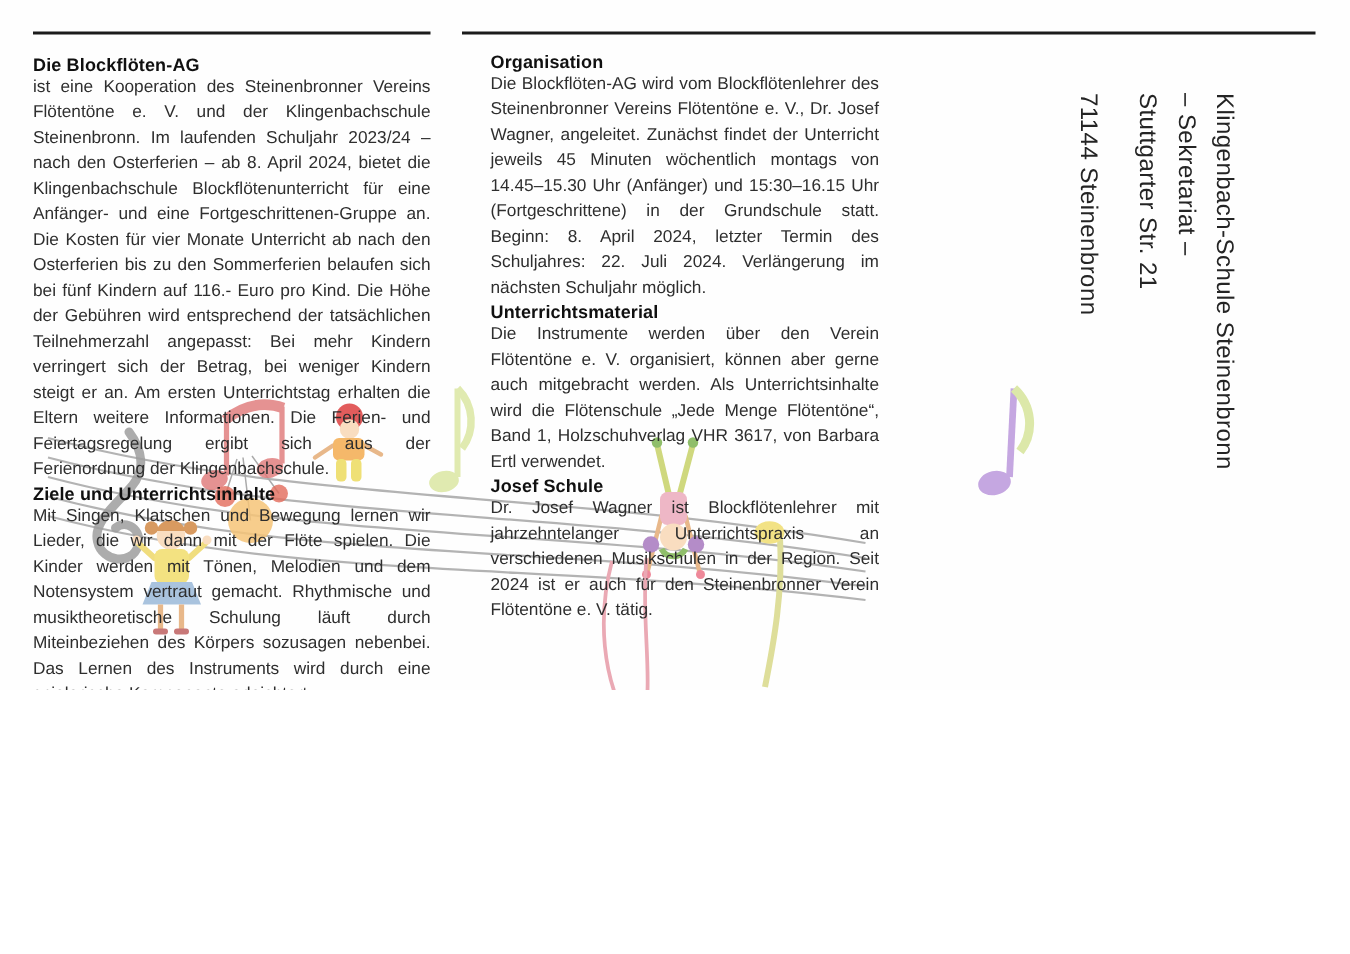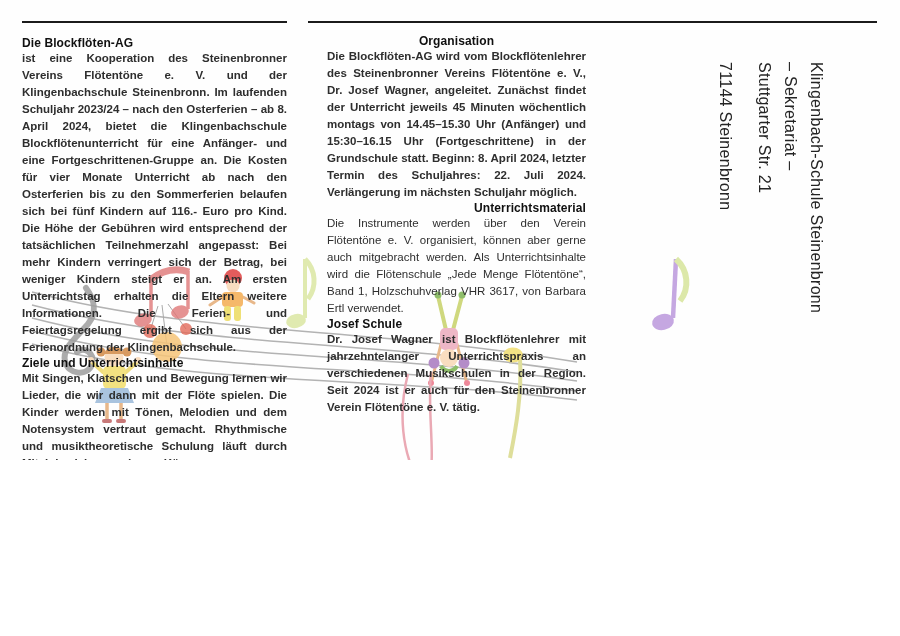--- a/index.html
+++ b/index.html
@@ -8,29 +8,29 @@
     background:#fefefe;
     font-family:"Liberation Sans", sans-serif;
   }
   .rule{position:absolute;height:2px;background:#1b1b1b;}
   .col{position:absolute;top:21px;z-index:2;}
   .col-left{left:22px;width:265px;}
   .col-mid{left:327px;width:259px;}
   .col .rule-inline{height:2px;background:#1b1b1b;width:100%;}
   h3.head{font-size:12px;font-weight:bold;color:#101010;margin:0;letter-spacing:0.1px;}
   .col-left h3.first{margin-top:13px;}
-  .col-mid h3.first{margin-top:13px;text-align:center;}
+  .col-mid h3.first{margin-top:13px;}
   p.body{
     font-size:11.5px;line-height:17px;color:#2e2e2e;
     text-align:justify;margin:0;
   }
   .mt8{margin-top:8px;}
-  .mt10{margin-top:10px;font-weight:bold;}
+  .mt10{margin-top:10px;}
   .mt14{margin-top:14px;}
-  .mt18{margin-top:18px;text-align:right;}
+  .mt18{margin-top:18px;}
   .mt22{margin-top:22px;}
   .rule-right{left:308px;top:21px;width:569px;}
   .address{
     position:absolute;top:62px;left:712px;height:500px;z-index:2;
     writing-mode:vertical-rl;
     font-size:16px;color:#242424;line-height:1.62;
     letter-spacing:0.3px;
   }
   .addr-line{display:block;}
   .addr-gap{margin-block-start:13px;}

